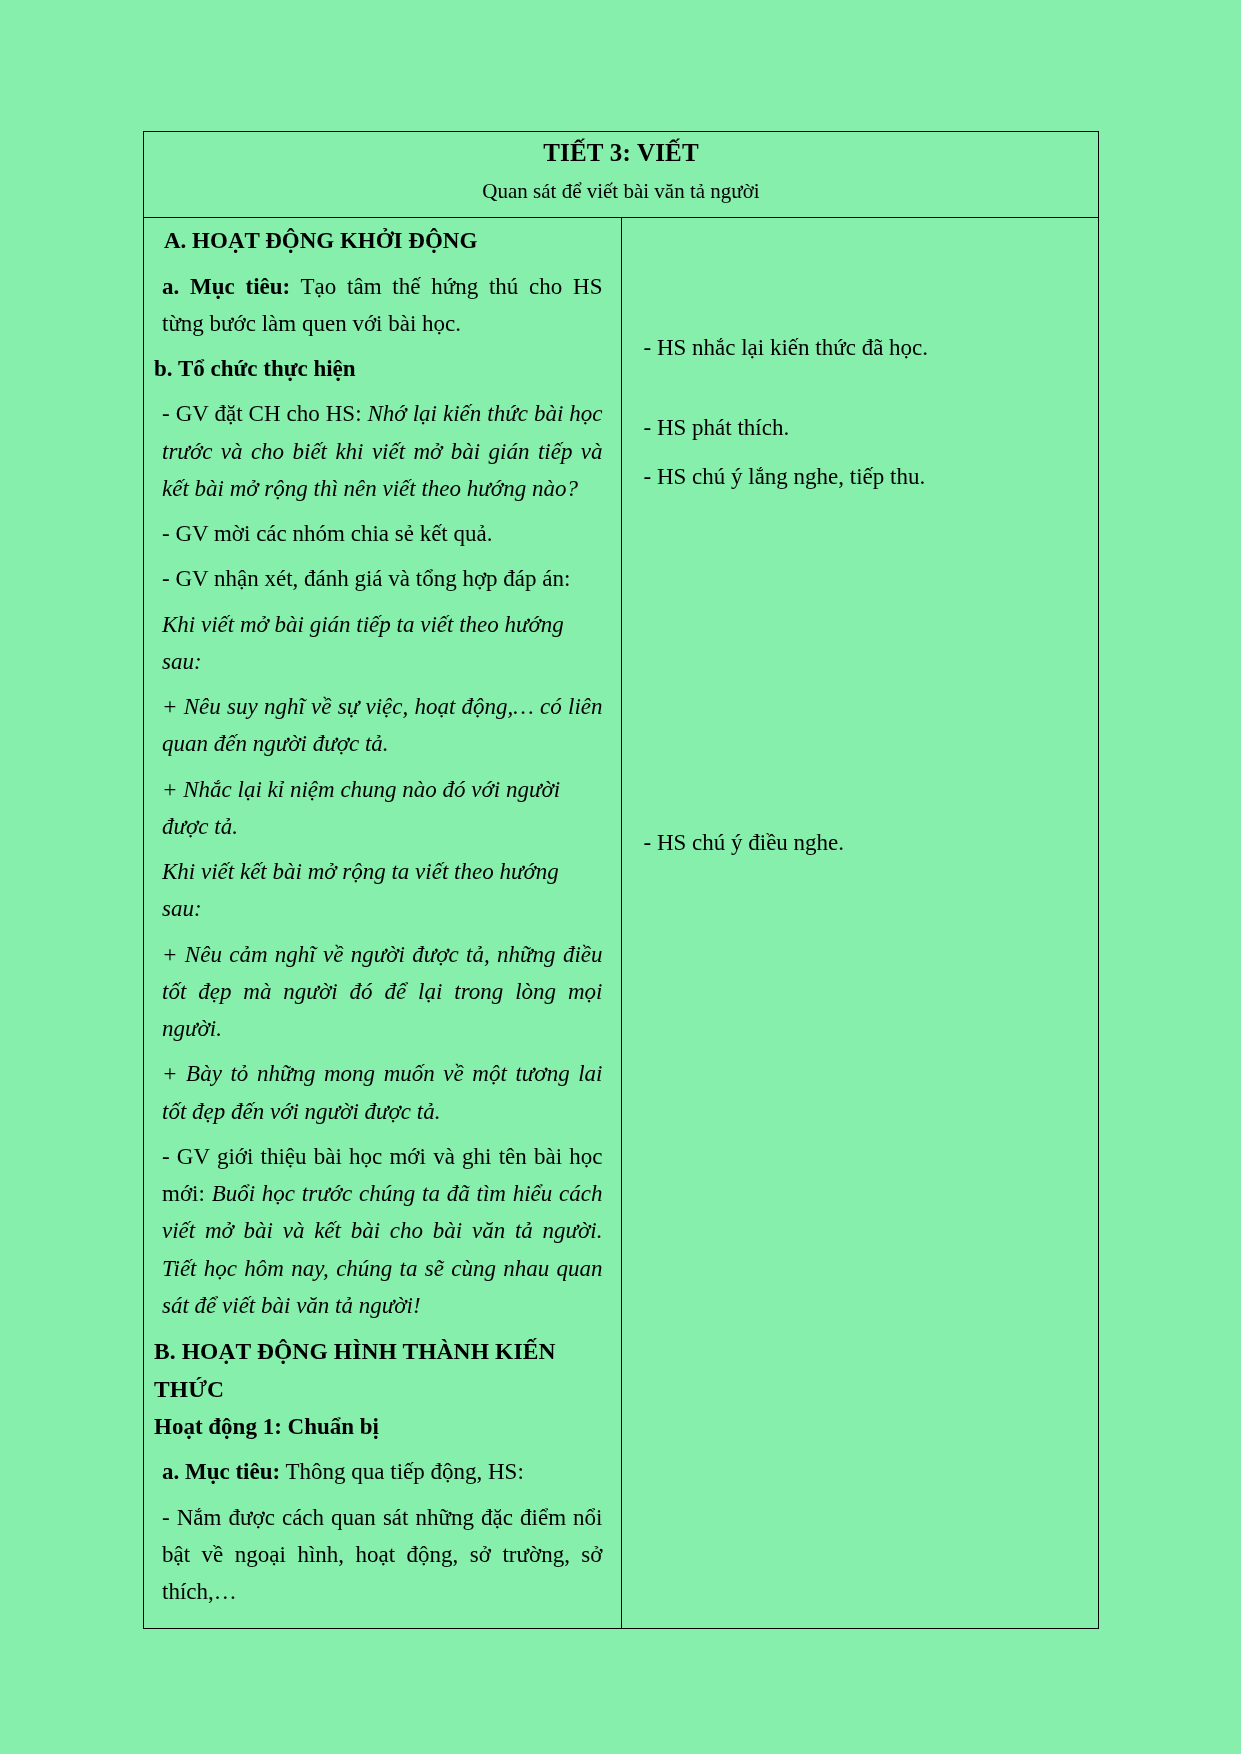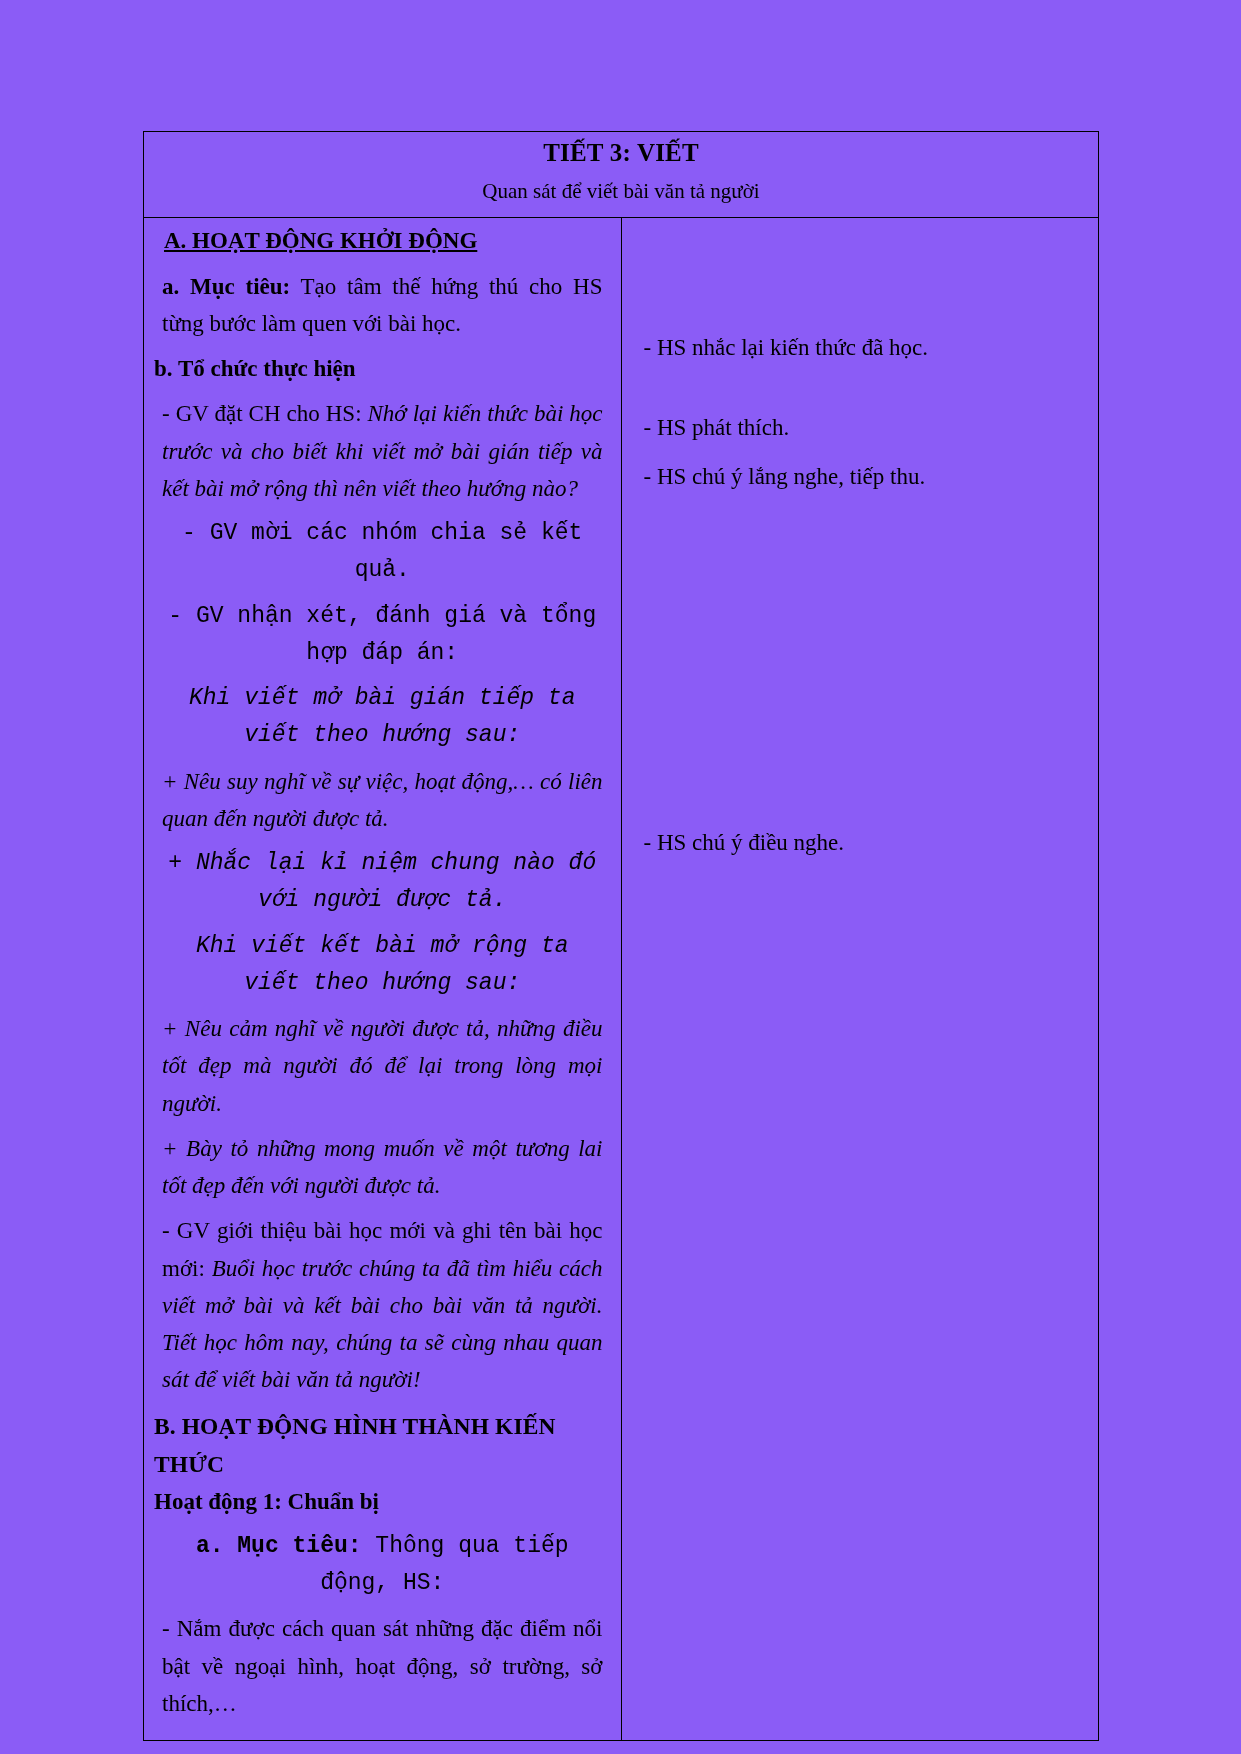--- a/index.html
+++ b/index.html
@@ -14,21 +14,21 @@
     color: #000000;
     position: relative;
     overflow: hidden;
   }
   .page {
     position: absolute;
     left: 0;
     top: 0;
     width: 1241px;
     height: 1754px;
-    background: #8b5cf6;
+    background: #86efac;
   }
   .lesson-table {
     position: absolute;
     left: 143px;
     top: 131px;
     width: 956px;
     border-collapse: collapse;
     table-layout: fixed;
   }
   .lesson-table td {
@@ -56,32 +56,31 @@
     margin-top: 6px;
   }
 
   .ln {
     font-size: 23px;
     line-height: 1.62;
     margin: 8px;
     text-align: justify;
     text-justify: inter-word;
   }
-  .ln.nojust { text-align: center; font-family: Liberation Mono, monospace; }
+  .ln.nojust { text-align: left; }
   .b  { font-weight: bold; }
   .i  { font-style: italic; }
   .head {
     font-weight: bold;
     font-size: 23px;
     line-height: 1.62;
     margin: 0;
   }
   .head-a {
     padding-left: 10px;
-    text-decoration: underline;
   }
   .cap {
     font-weight: bold;
     font-size: 23.5px;
     line-height: 1.62;
     margin: 0;
     letter-spacing: .1px;
   }
   .rt {
     font-size: 23px;

